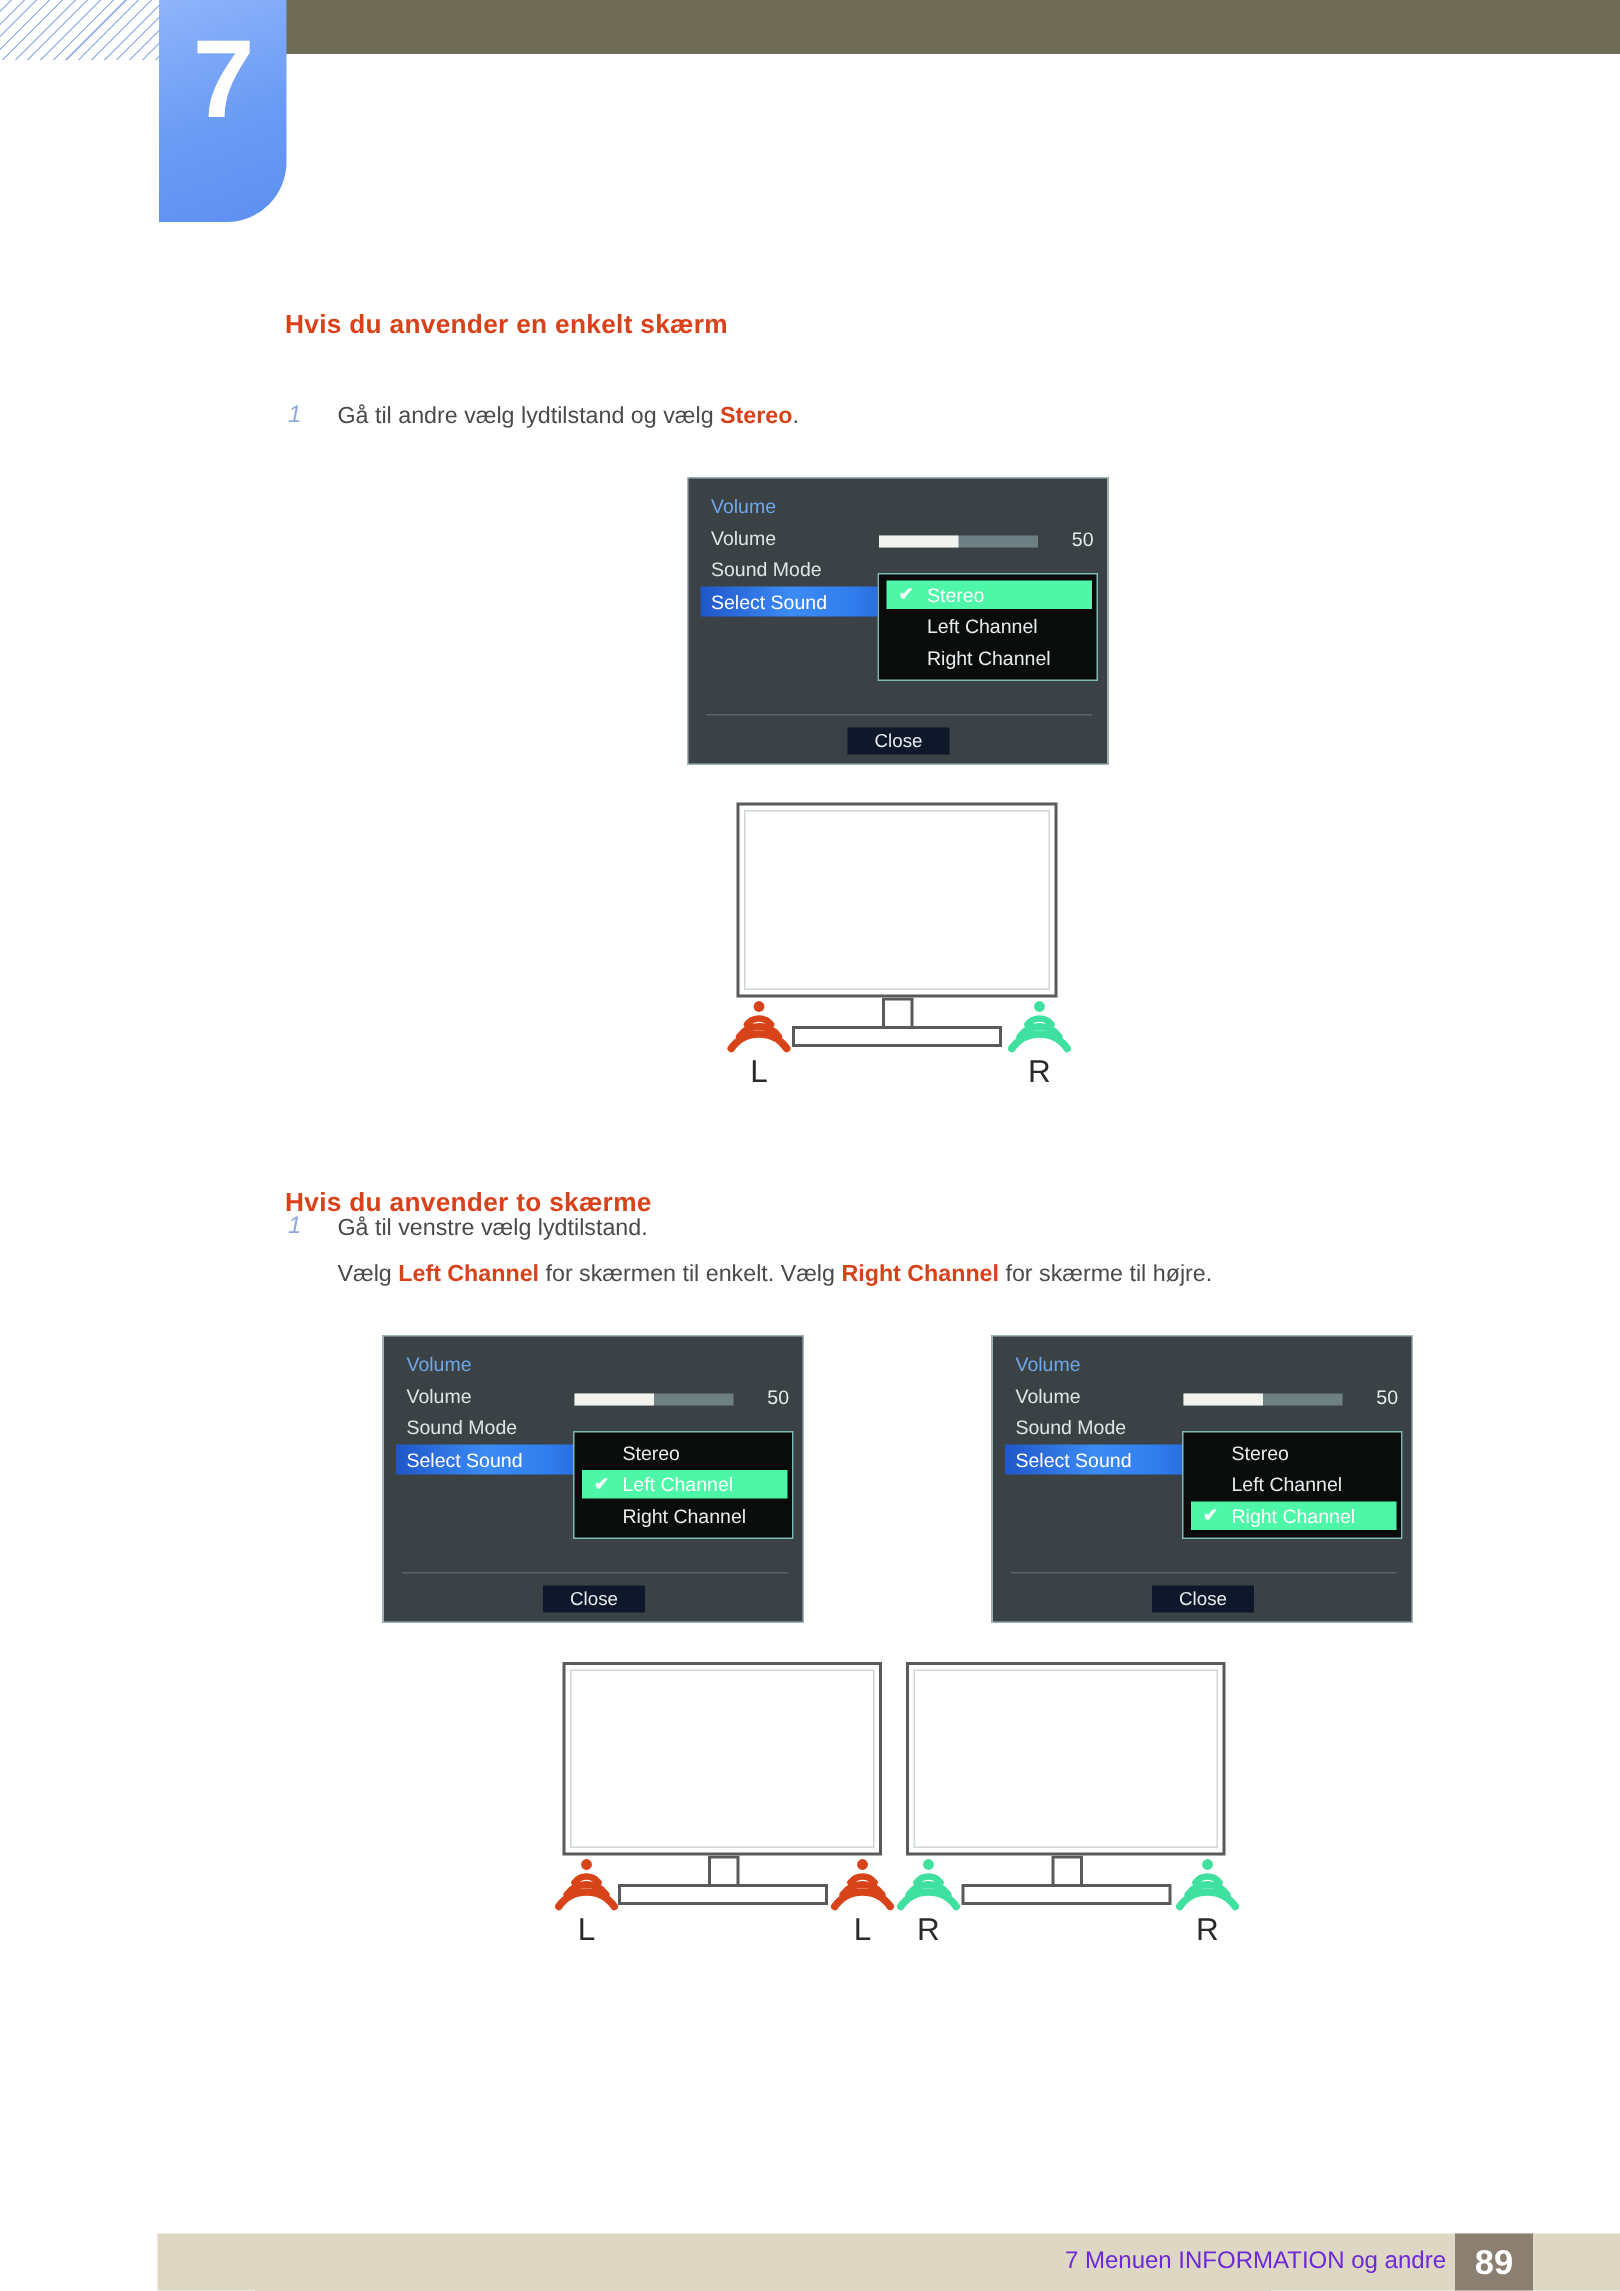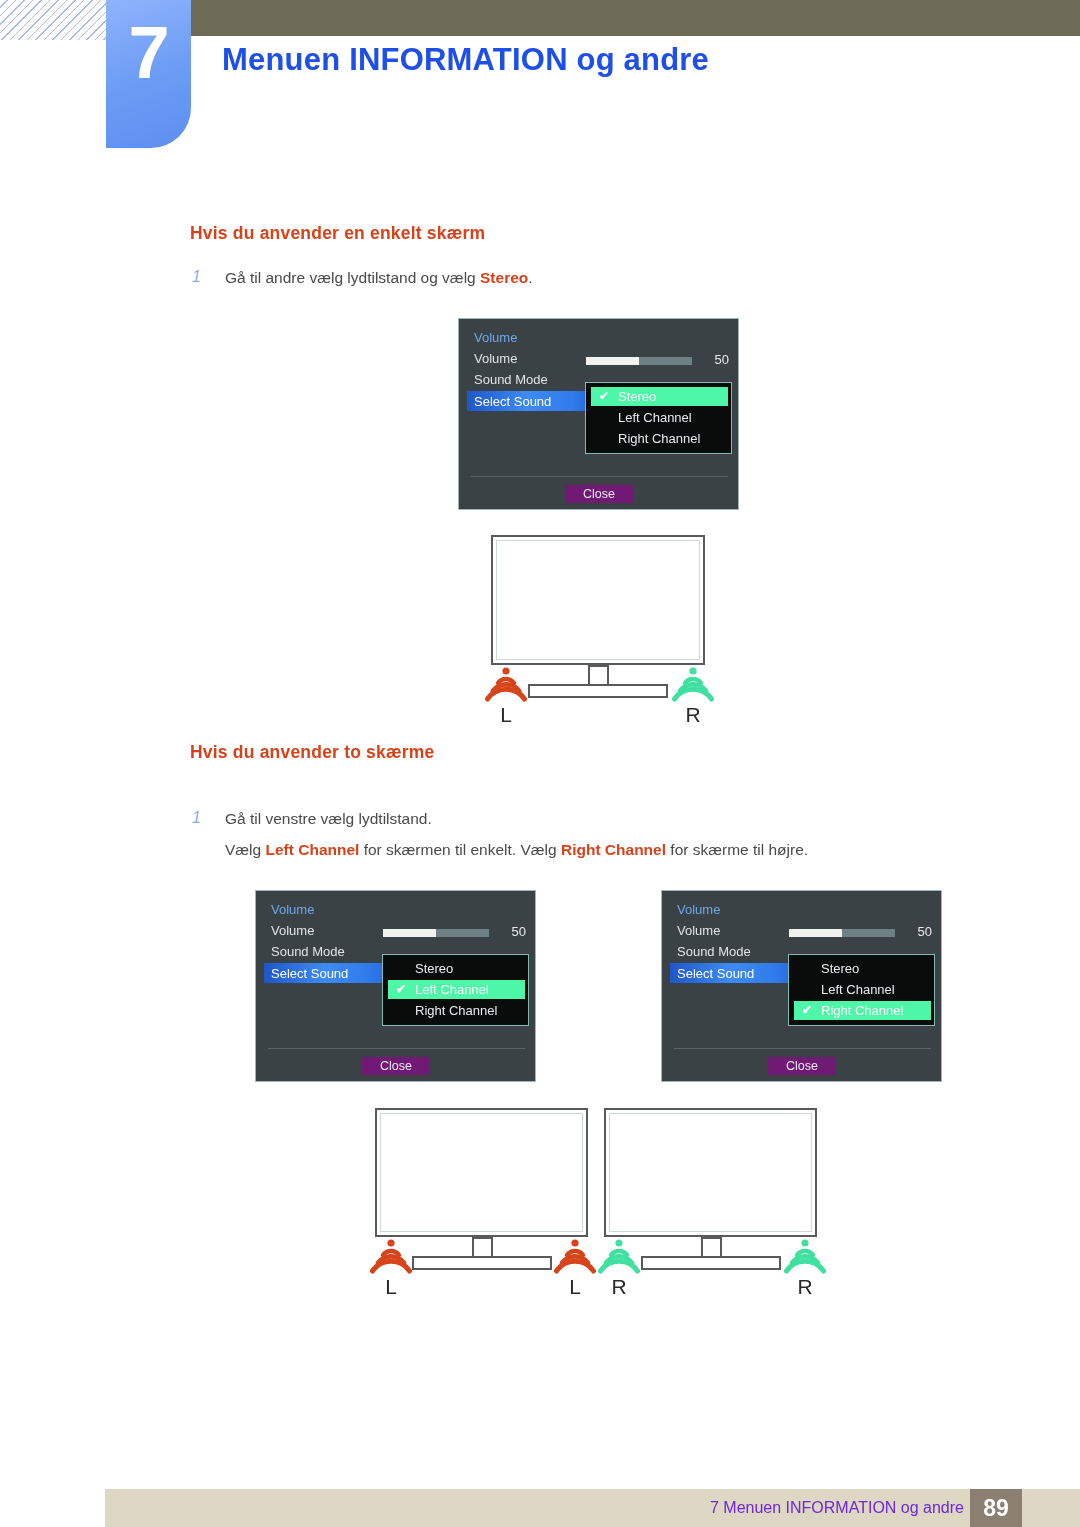--- a/index.html
+++ b/index.html
@@ -159,21 +159,21 @@
     color: #ffffff;
     font-weight: bold;
   }
   .osd-sep {
     position: absolute;
     height: 1px;
     background: #5c6468;
   }
   .osd-close {
     position: absolute;
-    background: #701a75;
+    background: #0f172a;
     color: #e8ecee;
     text-align: center;
     box-sizing: border-box;
   }
 
   
   .mon-panel {
     position: absolute;
     border: 2px solid #5a5a5a;
     background: #ffffff;
@@ -239,24 +239,23 @@
 </style>
 </head>
 <body>
 
 <div id="header">
   <div class="hatch"></div>
   <div class="olive-bar"></div>
   <div class="chapter-tab">
     <div class="chapter-num">7</div>
   </div>
-  <div class="chapter-title">Menuen INFORMATION og andre</div>
-</div>
-
-<div class="sect-heading" style="left:190px; top:223px;">Hvis du anvender en enkelt skærm</div>
+</div>
+
+<div class="sect-heading" style="left:190px; top:206px;">Hvis du anvender en enkelt skærm</div>
 
 <div class="step-num" style="left:192px; top:268px;">1</div>
 <div class="step-text" style="left:225px; top:269px;">
   <span>Gå til andre vælg lydtilstand og vælg </span><span class="hl">Stereo</span><span>.</span>
 </div>
 
 <div class="osd" style="left:458px; top:318px; width:281px; height:192px;">
 
   <div class="osd-title" style="left:15px; top:11px; font-size:13px;">Volume</div>
 
@@ -310,21 +309,21 @@
     <svg width="44" height="36" viewBox="0 0 44 36">
       <circle cx="22" cy="5" r="3.6" fill="#3fe0a0"></circle>
       <path d="M14 17 A10 10 0 0 1 30 17" stroke="#3fe0a0" stroke-width="4.4" fill="none" stroke-linecap="round"></path>
       <path d="M9 25 A16 16 0 0 1 35 25" stroke="#3fe0a0" stroke-width="4.8" fill="none" stroke-linecap="round"></path>
       <path d="M3.5 33 A22.5 22.5 0 0 1 40.5 33" stroke="#3fe0a0" stroke-width="5" fill="none" stroke-linecap="round"></path>
     </svg>
   </div>
   <div class="spk-label" style="left:671px; top:703px; width:44px;">R</div>
 </div>
 
-<div class="sect-heading" style="left:190px; top:742px;">Hvis du anvender to skærme</div>
+<div class="sect-heading" style="left:190px; top:791px;">Hvis du anvender to skærme</div>
 
 <div class="step-num" style="left:192px; top:809px;">1</div>
 <div class="step-text" style="left:225px; top:810px;">Gå til venstre vælg lydtilstand.</div>
 
 <div class="step-text" style="left:225px; top:841px;">
   <span>Vælg </span><span class="hl">Left Channel</span><span> for skærmen til enkelt. Vælg </span><span class="hl">Right Channel</span><span> for skærme til højre.</span>
 </div>
 
 <div class="osd" style="left:255px; top:890px; width:281px; height:192px;">
 

